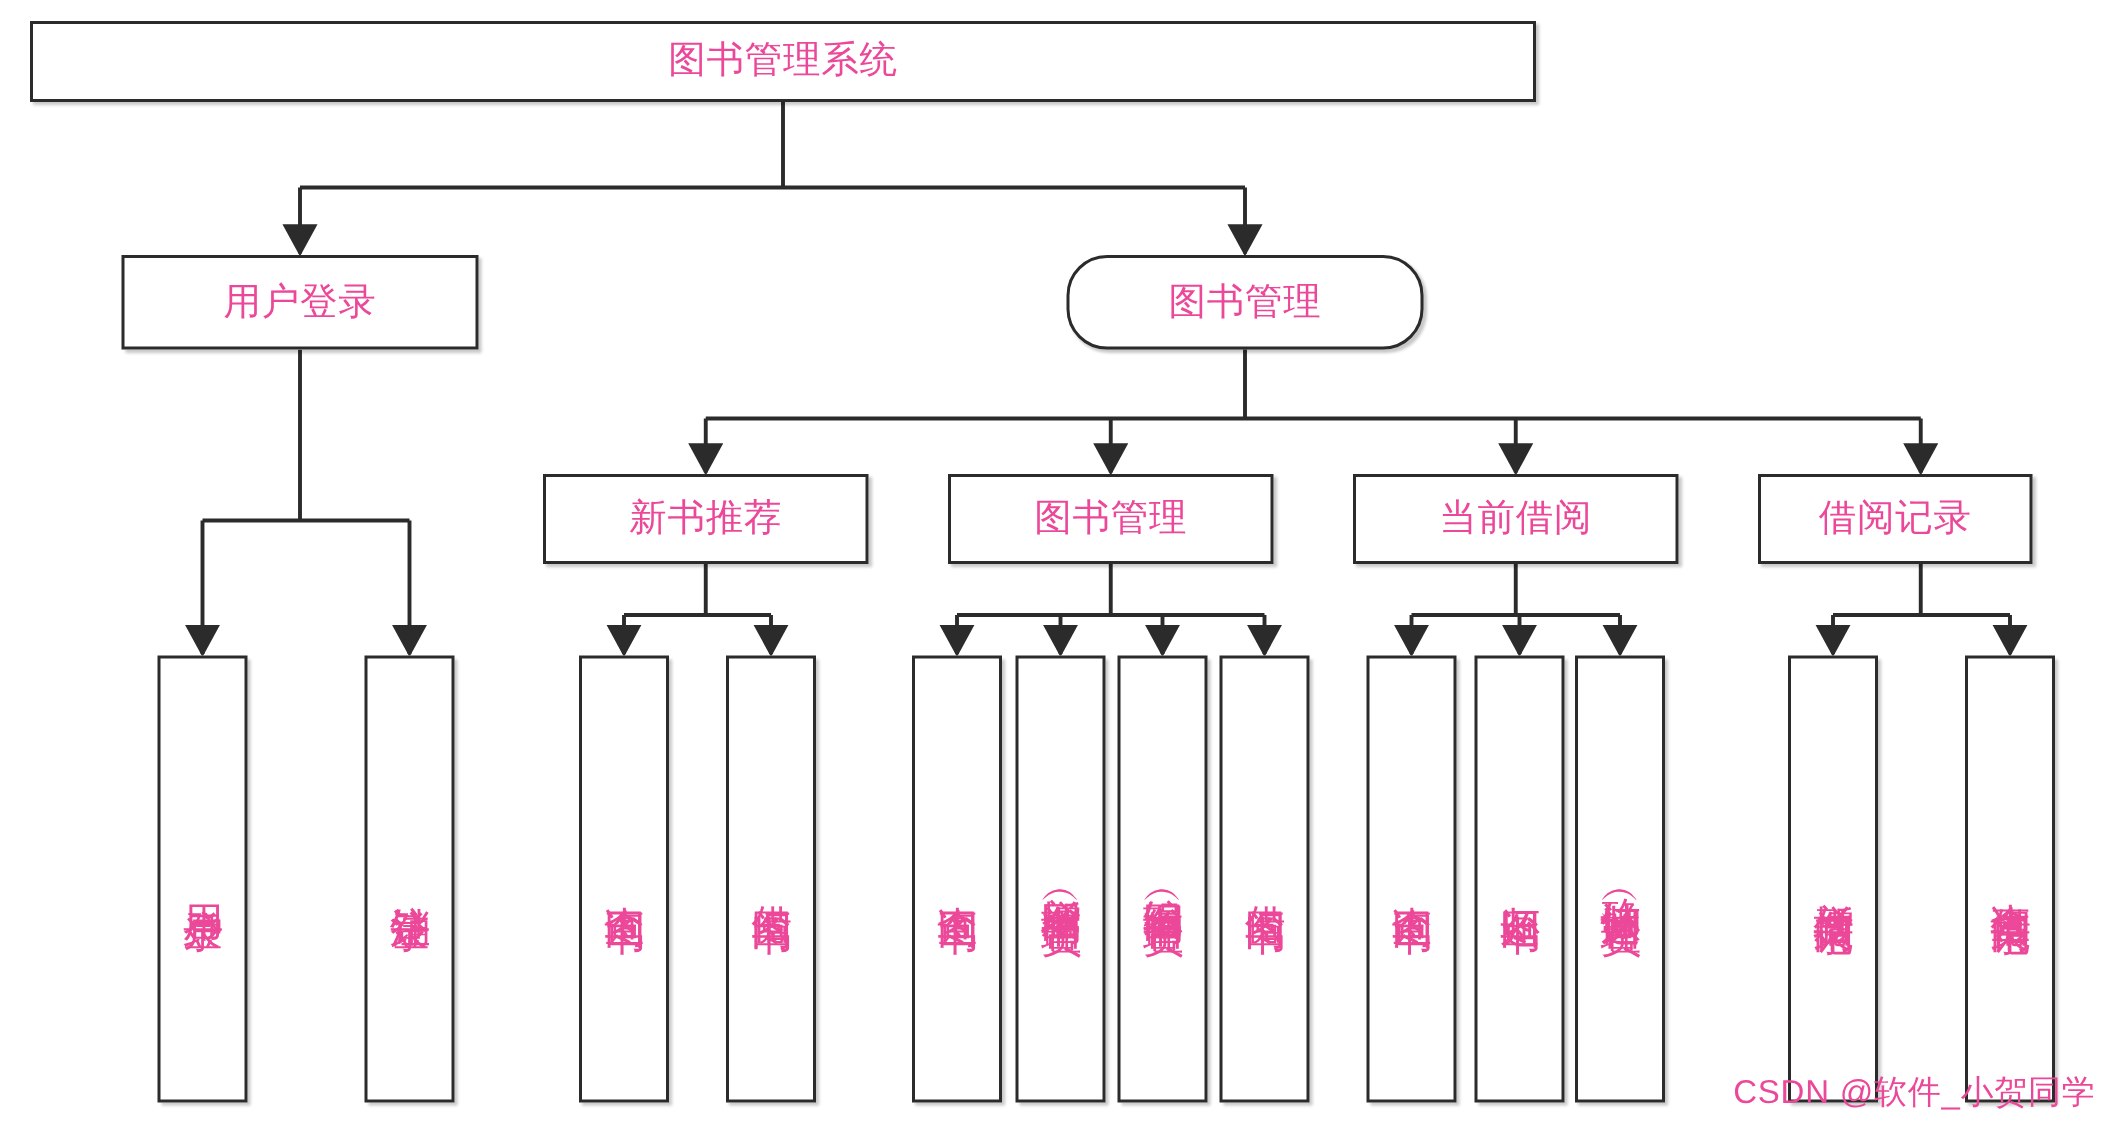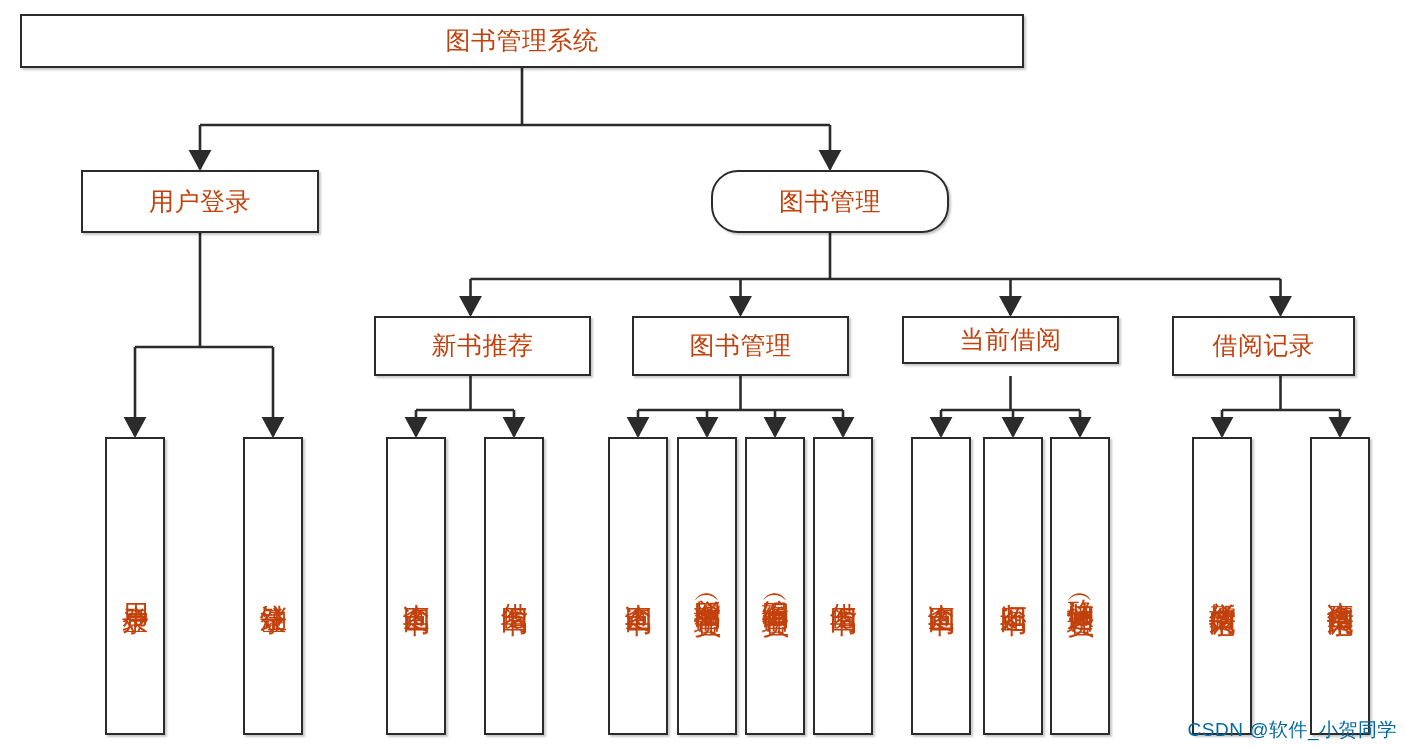--- a/index.html
+++ b/index.html
@@ -27,21 +27,21 @@
   }
   .node {
     position: absolute;
     box-sizing: border-box;
     background: #ffffff;
     border: 2px solid #2b2b2b;
     box-shadow: 2px 2px 2px rgba(0,0,0,0.22);
     display: flex;
     align-items: center;
     justify-content: center;
-    color: #c2410c;
+    color: #ec4899;
   }
   .node-label {
     display: block;
     text-align: center;
     line-height: 1.02;
     letter-spacing: 0.5px;
     white-space: pre-wrap;
   }
   .node.horizontal .node-label {
     writing-mode: horizontal-tb;
@@ -57,22 +57,22 @@
     text-orientation: upright;
     font-size: 27px;
     line-height: 1.0;
     letter-spacing: 2px;
     max-height: 100%;
   }
   .watermark {
     position: absolute;
     right: 8px;
     bottom: 4px;
-    font-size: 19px;
-    color: #0369a1;
+    font-size: 22px;
+    color: #ec4899;
     letter-spacing: 0.5px;
     white-space: nowrap;
     user-select: none;
   }
 </style>
 </head>
 <body>
 
 <div id="canvas">
   <svg id="edges" viewBox="0 0 1405 747">
@@ -121,27 +121,27 @@
   <div id="nodes">
       <div class="node horizontal" style="left: 20px; top: 14px; width: 1004px; height: 54px;">
         <span class="node-label">图书管理系统</span>
       </div>
       <div class="node horizontal" style="left: 81px; top: 170px; width: 238px; height: 63px;">
         <span class="node-label">用户登录</span>
       </div>
       <div class="node horizontal" style="left: 711px; top: 170px; width: 238px; height: 63px; border-radius: 27px;">
         <span class="node-label">图书管理</span>
       </div>
-      <div class="node horizontal" style="left: 362px; top: 316px; width: 217px; height: 60px; margin-left: 12px;">
+      <div class="node horizontal" style="left: 362px; top: 316px; width: 217px; height: 60px;">
         <span class="node-label">新书推荐</span>
       </div>
       <div class="node horizontal" style="left: 632px; top: 316px; width: 217px; height: 60px;">
         <span class="node-label">图书管理</span>
       </div>
-      <div class="node horizontal" style="left: 902px; top: 316px; width: 217px; height: 48px; align-items: center;">
+      <div class="node horizontal" style="left: 902px; top: 316px; width: 217px; height: 60px; align-items: center;">
         <span class="node-label">当前借阅</span>
       </div>
       <div class="node horizontal" style="left: 1172px; top: 316px; width: 183px; height: 60px;">
         <span class="node-label">借阅记录</span>
       </div>
       <div class="node vertical" style="left: 105px; top: 437px; width: 60px; height: 298px;">
         <span class="node-label">用户登录</span>
       </div>
       <div class="node vertical" style="left: 243px; top: 437px; width: 60px; height: 298px;">
         <span class="node-label">注销登录</span>

